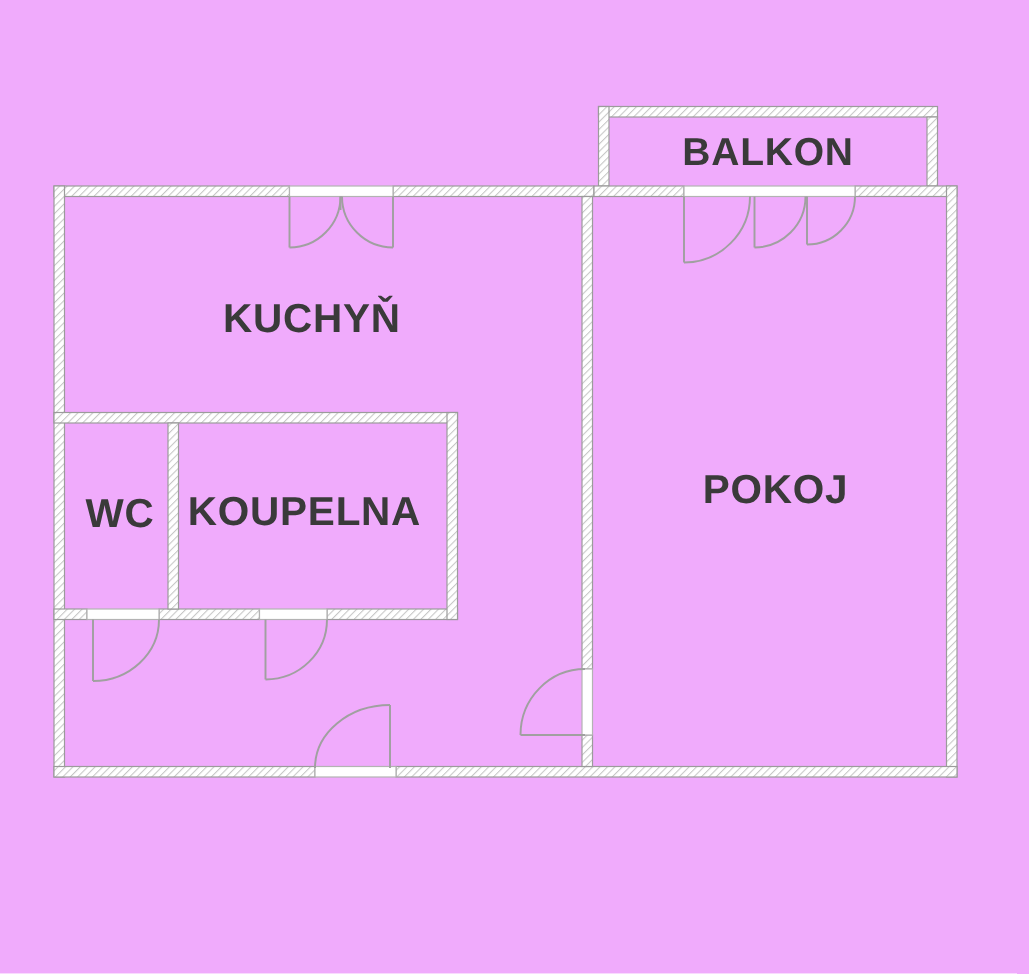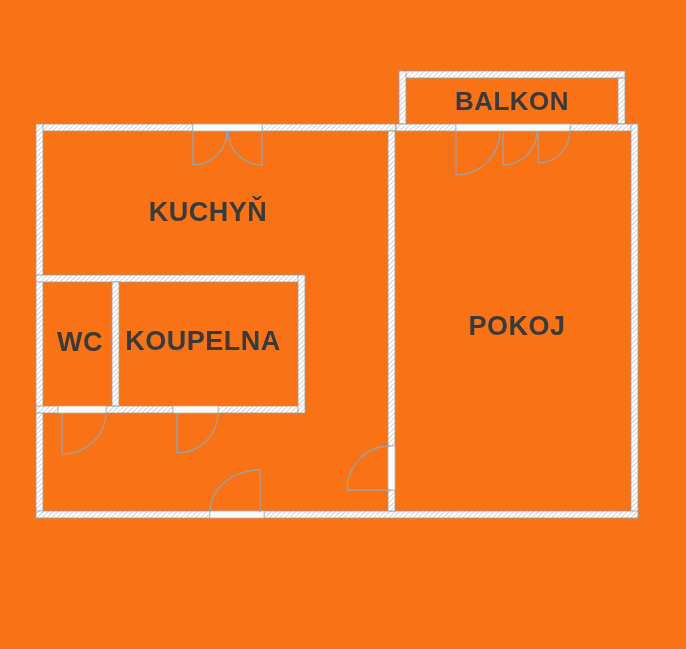--- a/index.html
+++ b/index.html
@@ -4,21 +4,21 @@
 <style>
   html, body {
     margin: 0;
     padding: 0;
     background: #ffffff;
   }
   #stage {
     position: relative;
     width: 686px;
     height: 649px;
-    background: #f97316;
+    background: #f0abfc;
     overflow: hidden;
     text-align: center;
   }
   svg { position: absolute; left: 0; top: 0; }
   .room-label {
     font-family: "Liberation Sans", "DejaVu Sans", sans-serif;
     font-weight: 700;
     letter-spacing: 0.5px;
     fill: #3a3a3a;
   }

